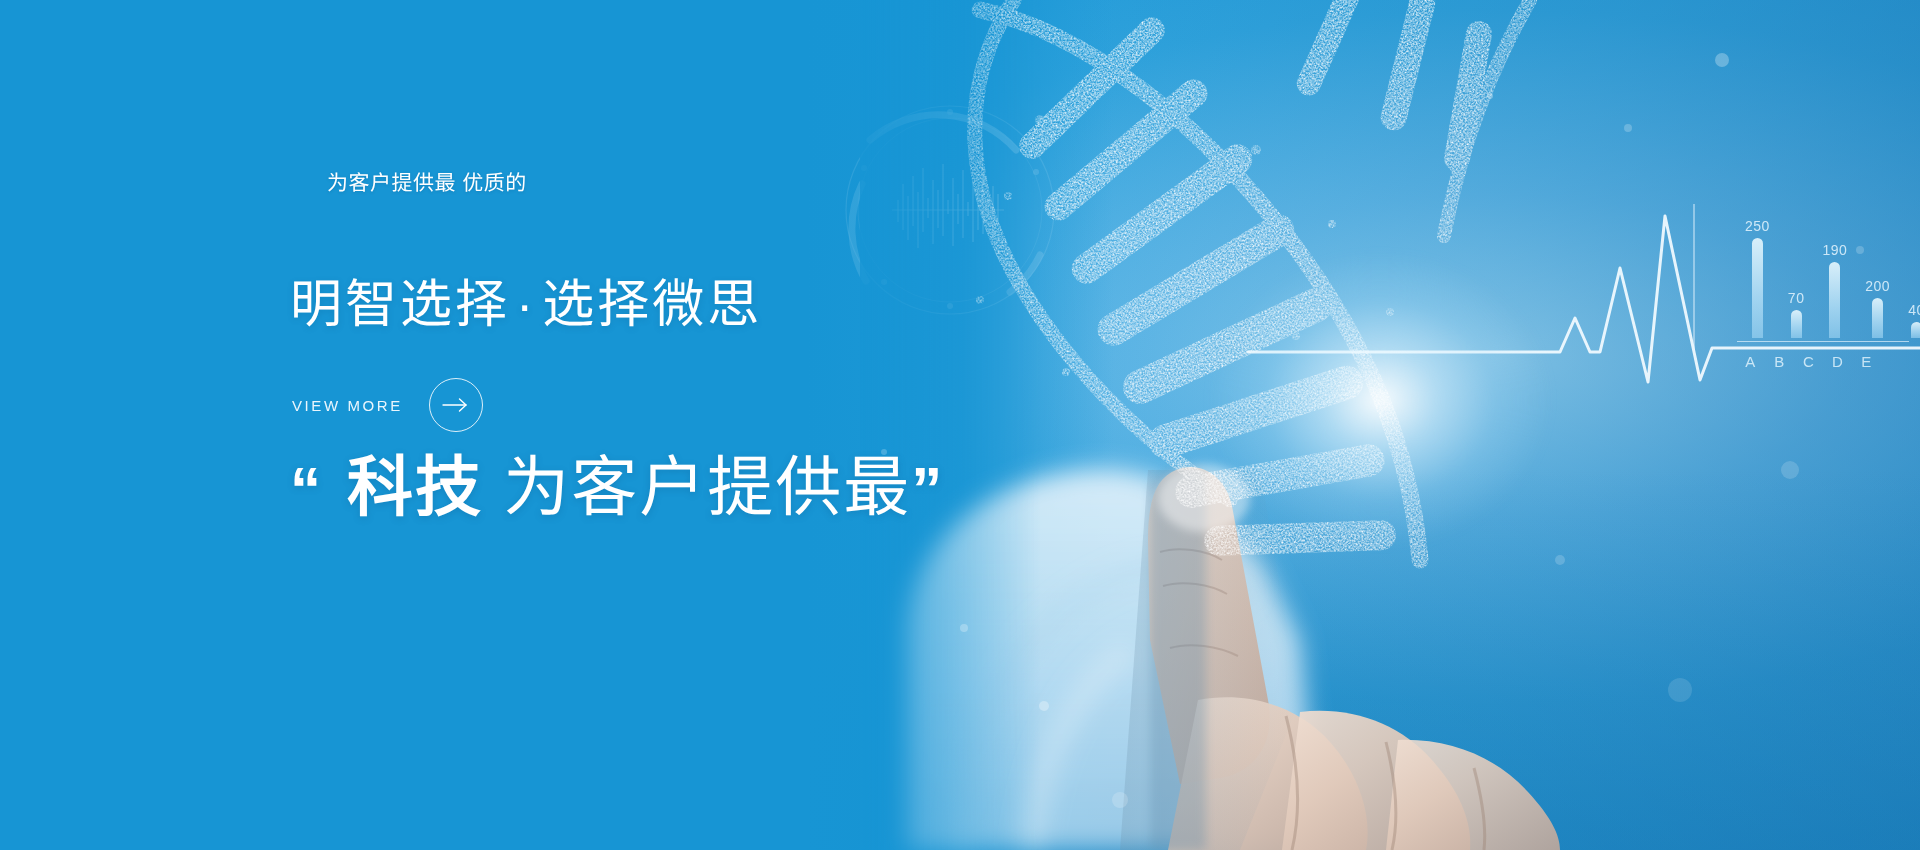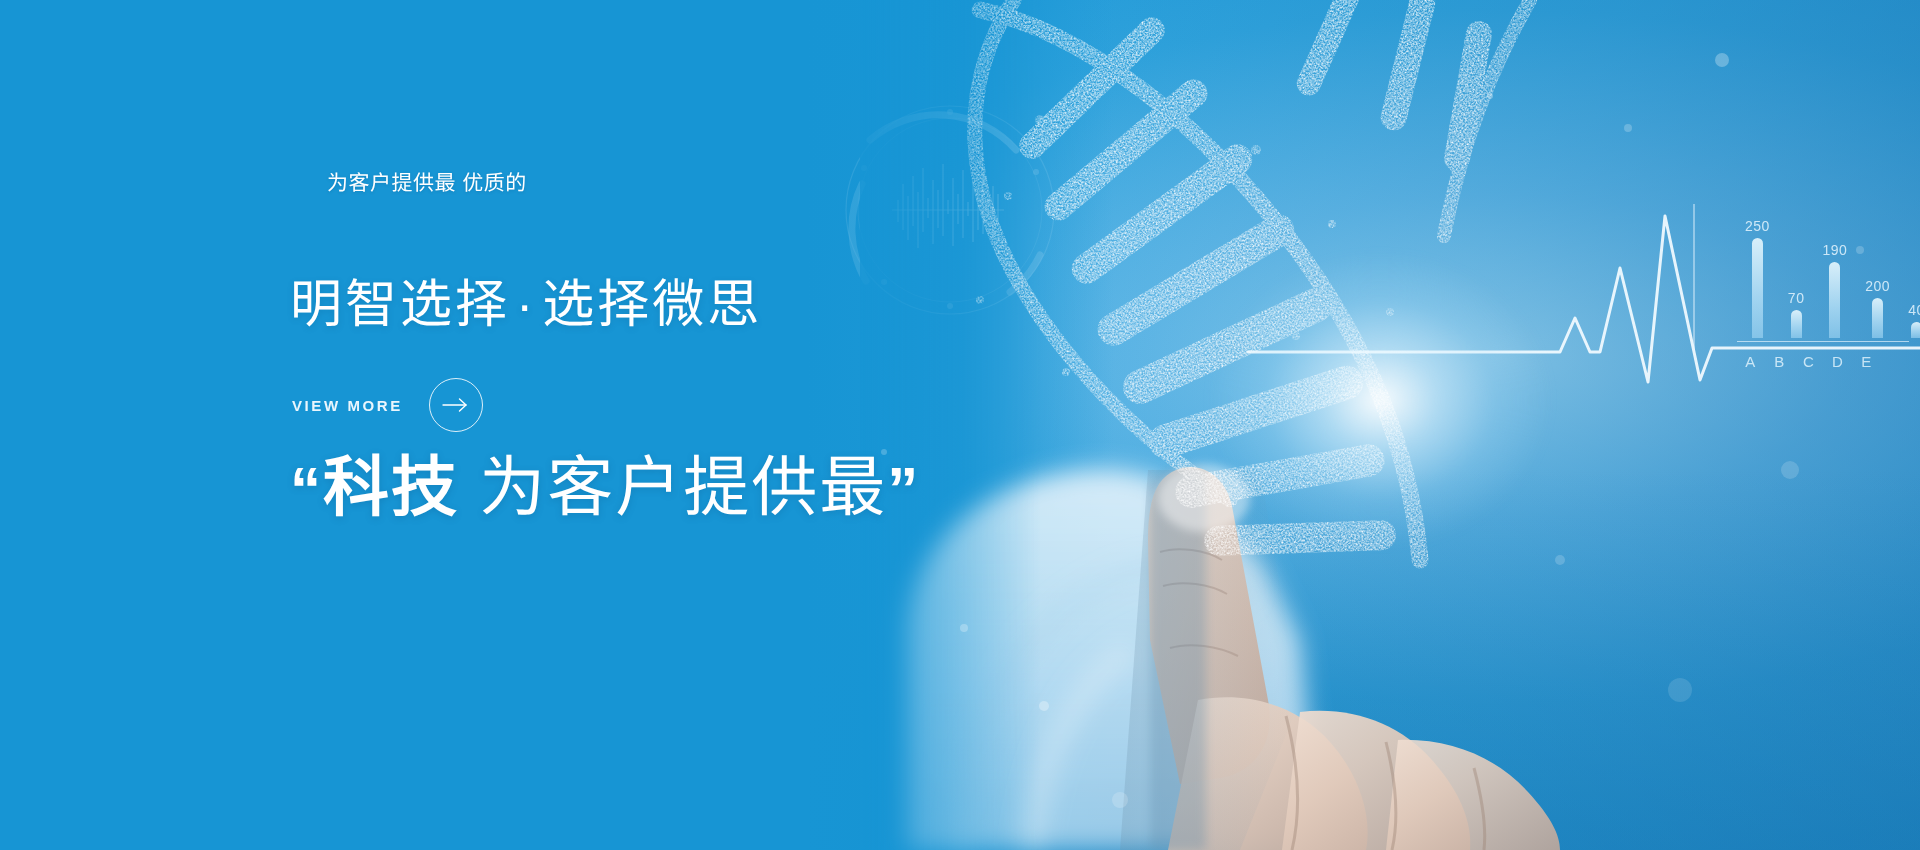--- a/index.html
+++ b/index.html
@@ -88,21 +88,21 @@
     top: 378px; left: 2px;
     display: flex;
     align-items: center;
     gap: 26px;
     cursor: pointer;
     user-select: none;
   }
   #viewmore-label {
     font-size: 15px;
     letter-spacing: 2.6px;
-    font-weight: 700;
+    font-weight: 400;
     color: #eaf6fd;
   }
   #viewmore-circle {
     width: 52px; height: 52px;
     border-radius: 50%;
     border: 1.4px solid rgba(255,255,255,0.85);
     display: flex;
     align-items: center;
     justify-content: center;
     transition: background 0.18s ease;
@@ -111,21 +111,21 @@
   #quote {
     position: absolute;
     top: 448px; left: 0;
     font-size: 66px;
     line-height: 1.2;
     white-space: nowrap;
     letter-spacing: 2px;
     text-shadow: 0 2px 7px rgba(10,80,130,0.25);
   }
   #quote .qmark { font-weight: 700; font-size: 62px; }
-  #quote .strong { font-weight: 700; }
+  #quote .strong { font-weight: 700; margin-left: 24px; }
   #quote .light { font-weight: 300; }
 
   
   #barchart {
     position: absolute;
     left: 1735px; top: 196px;
     width: 180px; height: 180px;
     pointer-events: none;
   }
   #barchart .bars {

